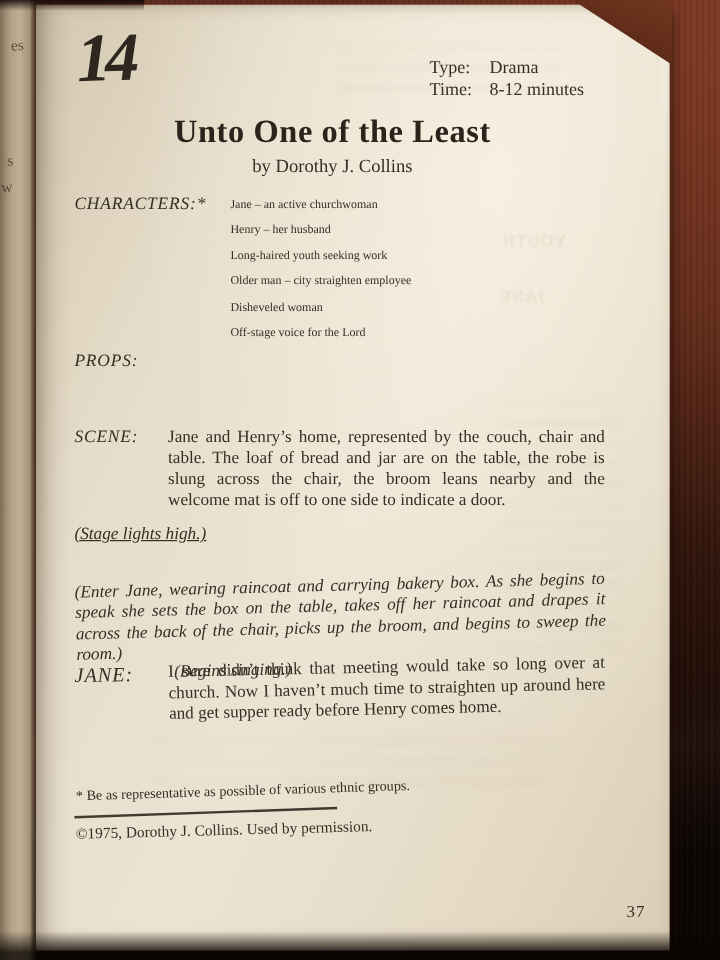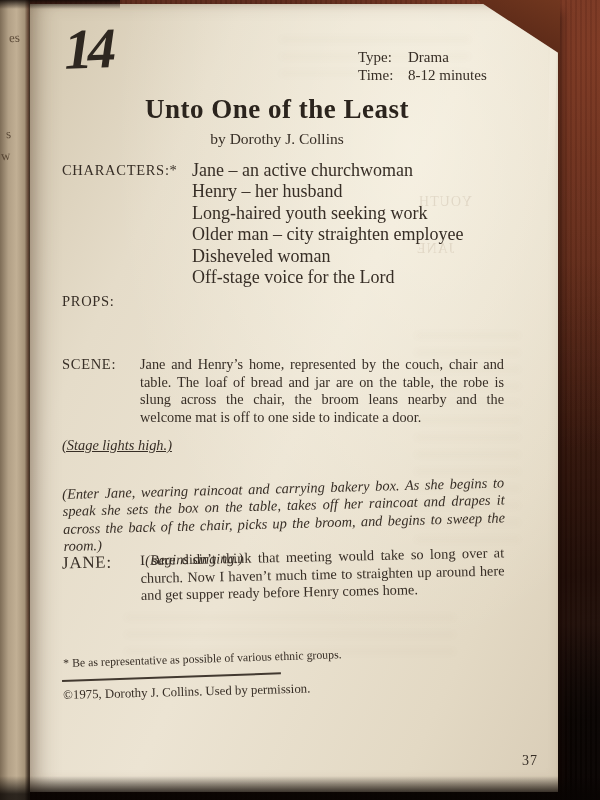--- a/index.html
+++ b/index.html
@@ -30,22 +30,22 @@
   .page *{position:absolute;margin:0;}
   .lesson-number{left:34px;top:12px;font-size:57px;font-weight:bold;font-style:italic;
     letter-spacing:-5px;color:#2e2720;transform:rotate(-2deg);}
   .meta{left:328px;top:44px;font-size:15px;line-height:18px;white-space:nowrap;position:absolute;}
   .meta .row{position:static;display:block;}
   .meta .lab{position:static;display:inline-block;width:50px;}
   .meta .val{position:static;display:inline;}
   .title{left:0;right:0;top:90px;text-align:center;font-size:27px;font-weight:bold;
     letter-spacing:.5px;color:#2b241d;transform:translateX(-17px);}
   .byline{left:0;right:0;top:126px;text-align:center;font-size:15.5px;transform:translateX(-17px);}
-  .lab-col{left:32px;font-size:14.5px;letter-spacing:.7px;white-space:nowrap;}
-  .char-list{left:162px;top:156px;list-style:none;padding:0;font-size:18px;line-height:21.4px;white-space:nowrap;}
+  .lab-col{left:32px;font-size:14.5px;letter-spacing:.7px;white-space:nowrap;font-style:italic;}
+  .char-list{left:162px;top:156px;list-style:none;padding:0;font-size:10px;line-height:21.4px;white-space:nowrap;}
   .char-list li{position:static;display:block;}
   .body-col{left:110px;width:364px;font-size:14.3px;line-height:17.5px;text-align:justify;}
   .sd{left:32px;font-style:italic;font-size:14.4px;line-height:17.4px;transform-origin:left top;}
   .footnote{left:33px;top:652px;font-size:11.8px;transform:rotate(-1.8deg);transform-origin:left top;}
   .foot-rule{left:32px;top:676px;width:219px;height:2px;background:#423930;transform:rotate(-2deg);transform-origin:left top;}
   .copyright{left:33px;top:684px;font-size:12.8px;transform:rotate(-1.5deg);transform-origin:left top;}
   .page-number{left:492px;top:749px;font-size:14px;letter-spacing:1px;}
   .speaker{font-size:17px;letter-spacing:.7px;text-align:center;}
   .dialogue-text i{font-style:italic;margin-left:5px;}
   

